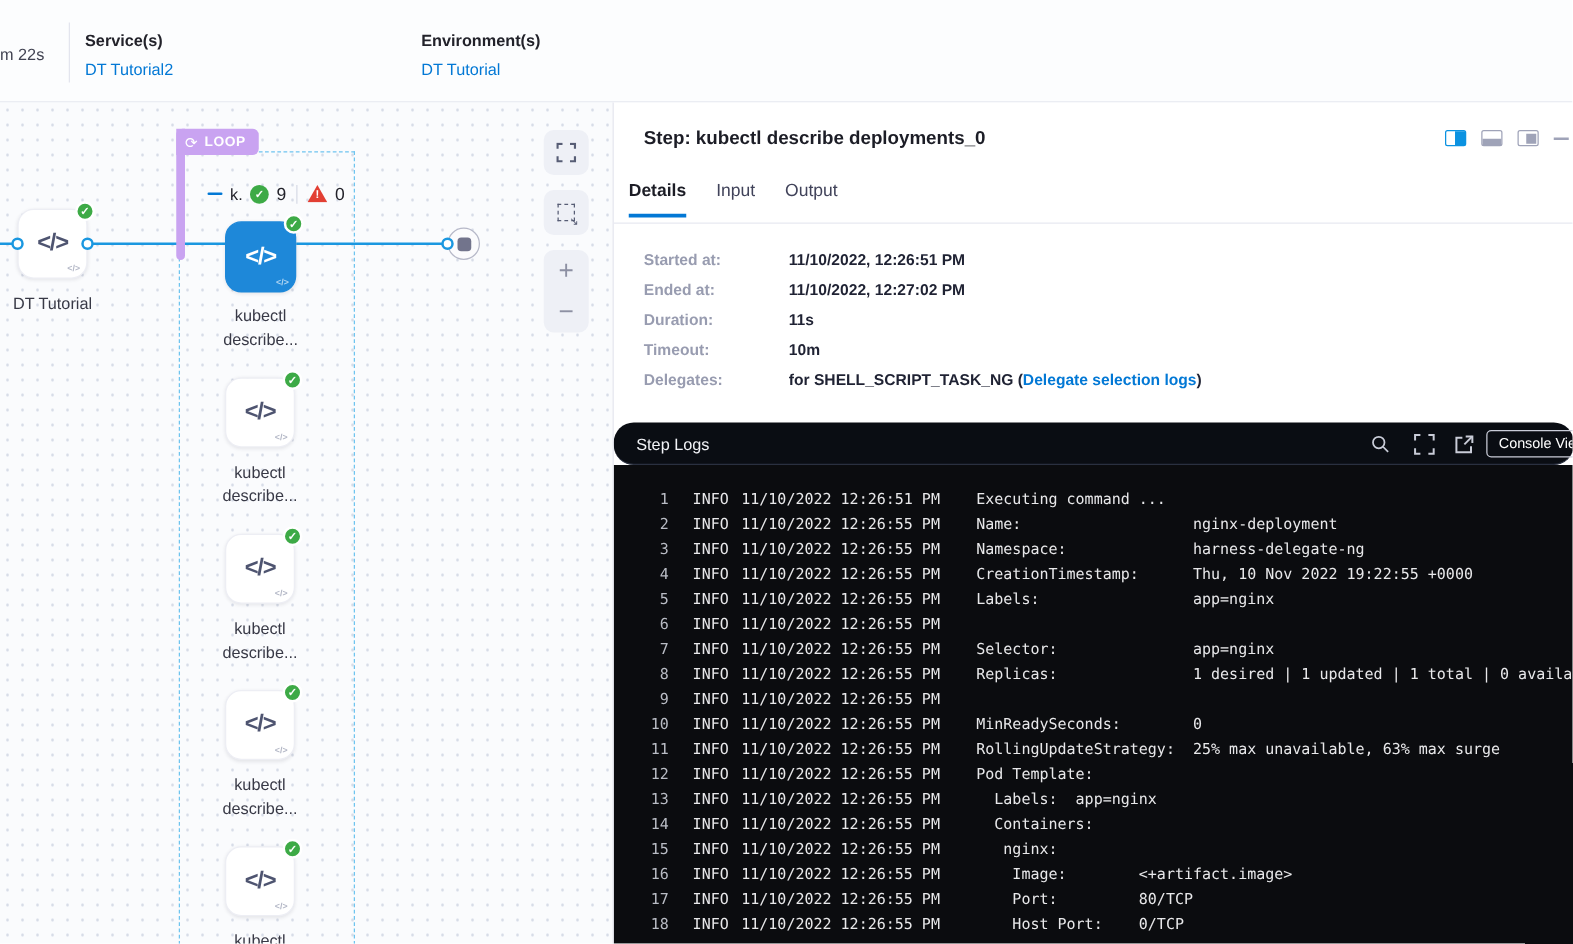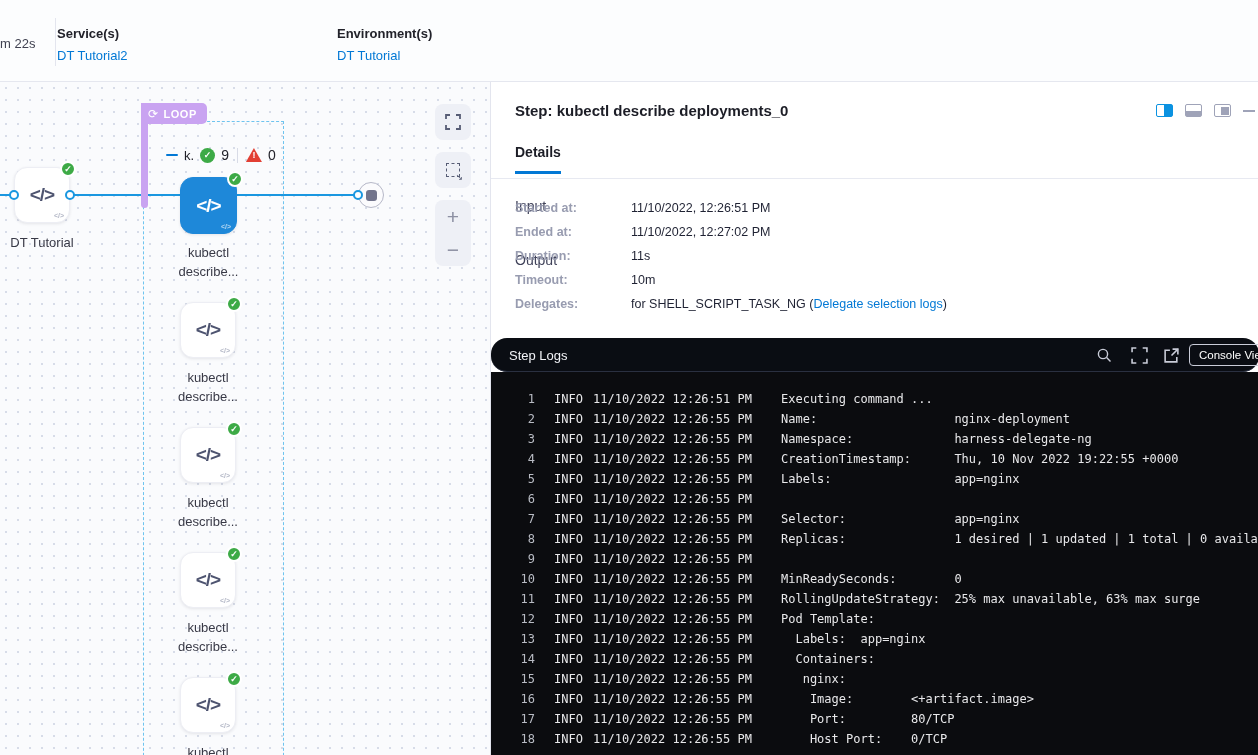--- a/index.html
+++ b/index.html
@@ -6,21 +6,21 @@
   html,body { width:1258px; height:755px; overflow:hidden; background:#fff;
               font-family:"Liberation Sans", sans-serif; }
   #root { position:relative; width:1258px; height:755px; }
 
   
   #topbar { position:absolute; left:0; top:0; width:1258px; height:82px;
             background:#fcfdfe; border-bottom:1px solid #e5e7ef; }
   .elapsed { position:absolute; left:0; top:36px; font-size:13px; color:#404251; }
   .topbar-divider { position:absolute; left:55px; top:18px; width:1px; height:48px; background:#e3e5ee; }
   .meta-block { position:absolute; top:24px; }
-  #svc-block { left:57px; } #env-block { left:337px; }
+  #svc-block { left:68px; } #env-block { left:337px; }
   .meta-label { font-size:13px; font-weight:700; color:#22222a; }
   .meta-link { display:block; margin-top:6px; font-size:13px; color:#0278d5; cursor:pointer; text-decoration:none; }
 
   
   #canvas { position:absolute; left:0; top:82px; width:490px; height:673px; overflow:hidden;
             background-color:#fafbfd;
             background-image:radial-gradient(circle, #d7dce8 1px, transparent 1.2px);
             background-size:12px 12px; }
   .edge { position:absolute; height:2px; background:#1a97e0; top:112px; }
   .connector { position:absolute; width:10px; height:10px; border-radius:50%;
@@ -87,29 +87,29 @@
   .layout-icons { position:absolute; left:665px; top:22px; display:flex; align-items:center; gap:12px; }
   .li-box { width:17px; height:13px; border-radius:2px; position:relative; cursor:pointer; }
   .li-split-right { border:1.5px solid #0b92e1; background:#fff; }
   .li-split-right::after { content:""; position:absolute; right:0; top:0; bottom:0; width:55%; background:#0b92e1; }
   .li-split-bottom { border:1.5px solid #9fa3b8; background:#fff; }
   .li-split-bottom::after { content:""; position:absolute; left:0; right:0; bottom:0; height:45%; background:#9fa3b8; }
   .li-split-inner { border:1.5px solid #9fa3b8; background:#fff; }
   .li-split-inner::after { content:""; position:absolute; right:1.5px; top:1.5px; bottom:1.5px; width:50%; background:#9fa3b8; }
   .li-minimize { width:12px; height:2px; background:#9fa3b8; cursor:pointer; }
 
-  #tabs { position:absolute; left:24px; top:62px; display:flex; gap:24px;flex-direction:column; }
+  #tabs { position:absolute; left:12px; top:62px; display:flex; gap:24px; }
   .tab { font-size:14px; color:#41435a; padding-bottom:11px; cursor:pointer; border-bottom:3px solid transparent; }
   .tab.active { font-weight:700; color:#1c1d26; border-bottom-color:#0278d5; }
   .tabs-divider { position:absolute; left:0; top:96px; width:768px; height:1px; background:#e7e9f1; }
 
   #details { position:absolute; left:24px; top:114px; width:720px; }
   .detail-row { display:flex; height:24px; align-items:center; }
   .detail-label { width:116px; font-size:12.5px; font-weight:600; color:#989cb0; }
-  .detail-value { font-size:12.5px; font-weight:400; color:#1f2233; }
+  .detail-value { font-size:12.5px; font-weight:700; color:#1f2233; }
   .detail-value a { color:#0278d5; text-decoration:none; cursor:pointer; }
 
   
   #logs-header { position:absolute; left:0; top:256px; width:768px; height:34px; background:#0a0d13;
                  border-bottom:1px solid #2a3040;border-radius:16px; }
   .logs-title { position:absolute; left:18px; top:10px; font-size:13px; color:#f2f3f7; }
   .log-icon { position:absolute; top:9px; cursor:pointer; }
   #log-search { left:605px; } #log-fs { left:640px; } #log-ext { left:672px; }
   #console-view-btn { position:absolute; left:698px; top:6px; height:22px; padding:0 9px;
                       border:1px solid #c9ccd8; border-radius:4px; background:transparent;

